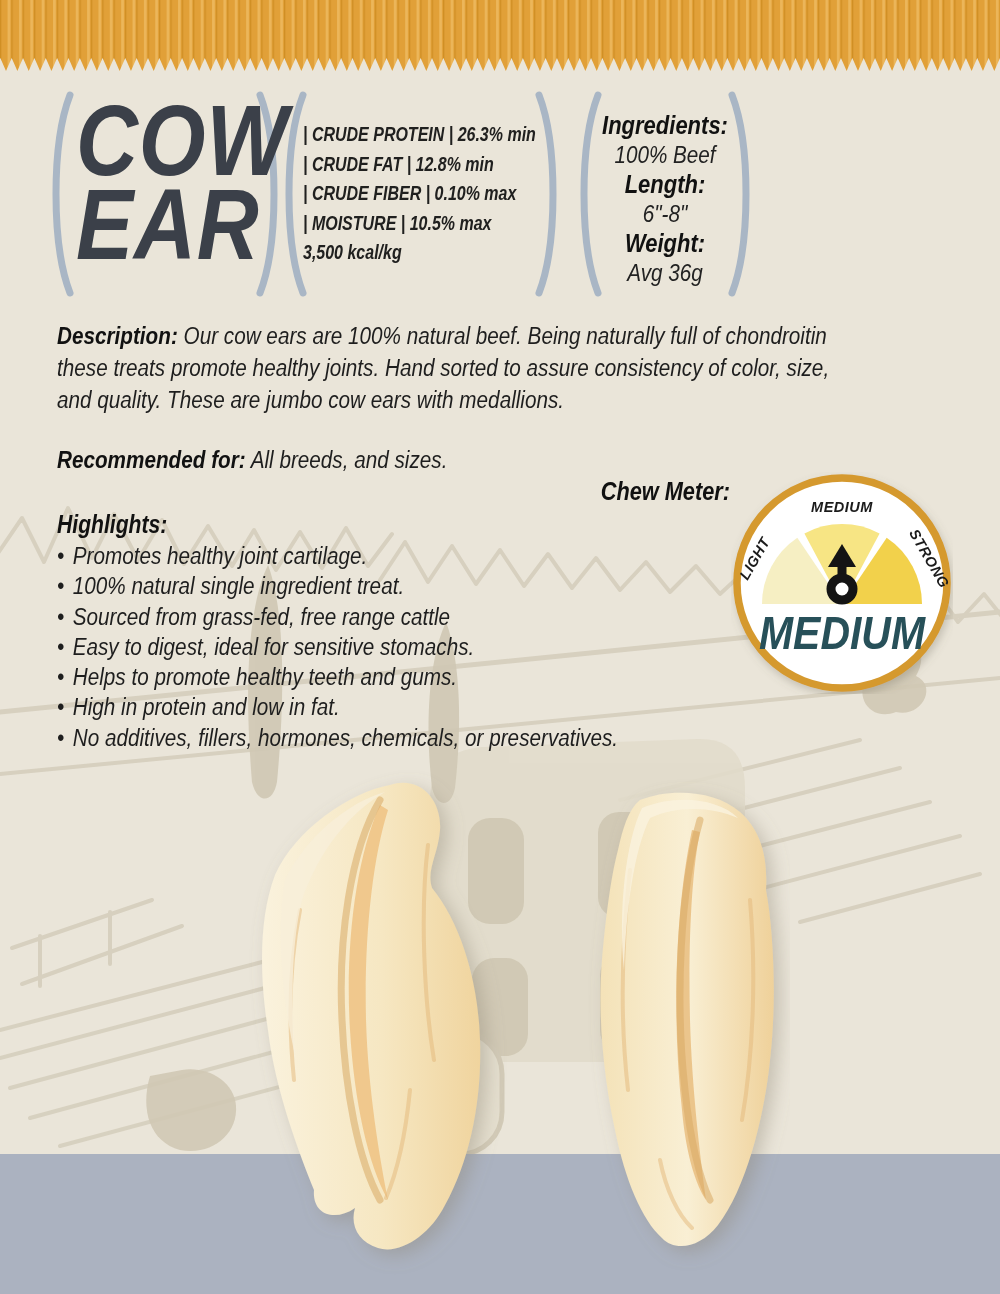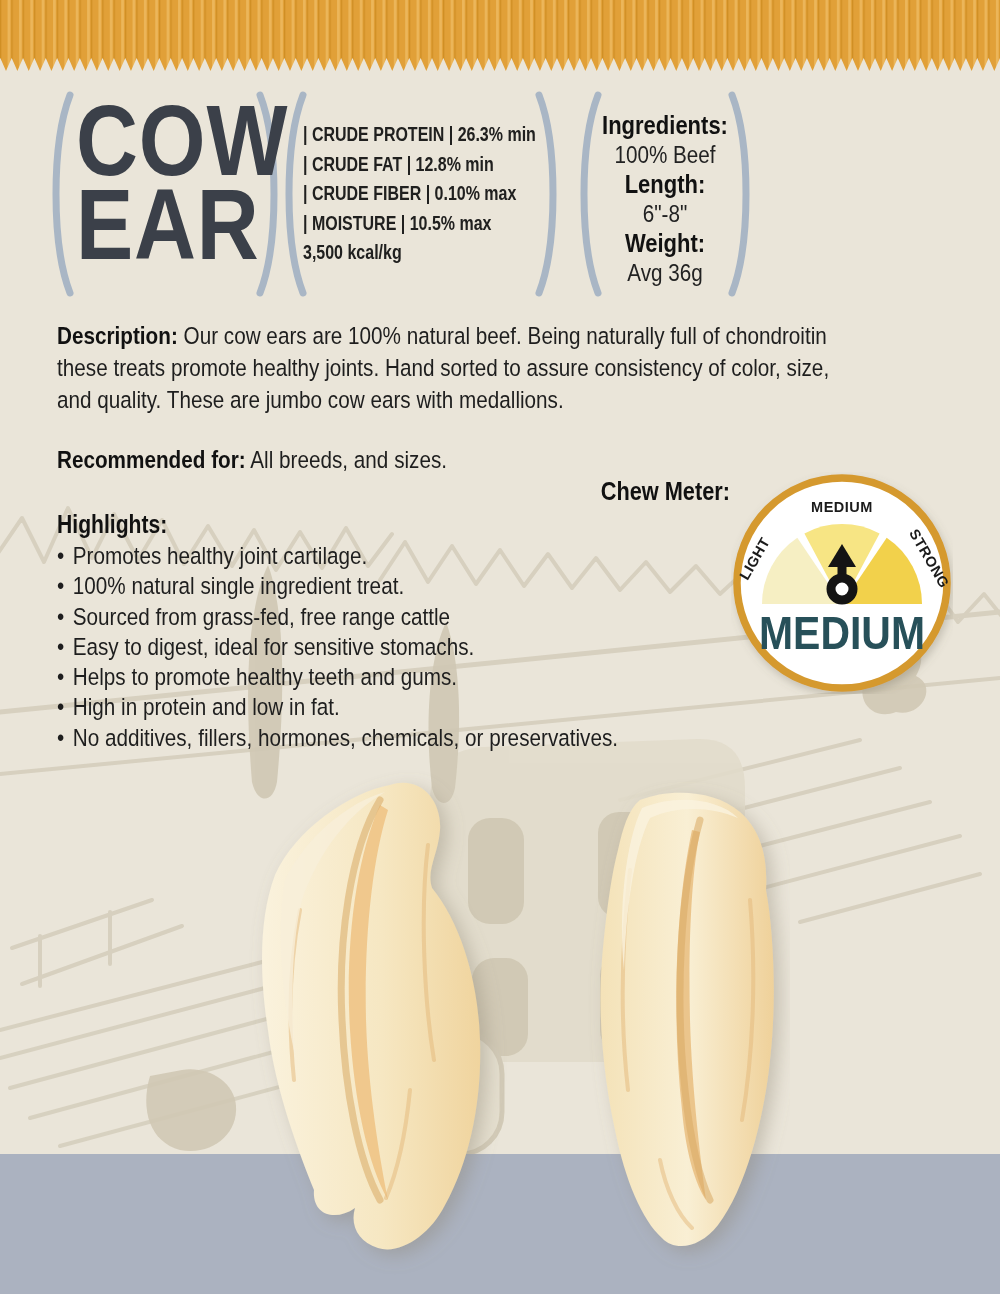--- a/index.html
+++ b/index.html
@@ -1,18 +1,18 @@
 <!DOCTYPE html>
 <html><head>
 <meta charset="utf-8">
 <style>
   * { margin:0; padding:0; box-sizing:border-box; }
   html,body { width:1000px; height:1294px; }
   body { font-family:"Liberation Sans", sans-serif; background:#EAE5D9; position:relative; overflow:hidden; color:#1E1E1E; }
-  .page { position:absolute; inset:0; }
+  .page { position:absolute; inset:0;font-style:italic; }
 
   
   .banner { position:absolute; top:0; left:0; width:1000px; height:74px; z-index:5; }
 
   
   .sketch { position:absolute; top:470px; left:0; width:1000px; height:690px; z-index:0; }
 
   
   .band { position:absolute; left:0; top:1154px; width:1000px; height:140px; background:#ABB2C0; z-index:1; }
 

